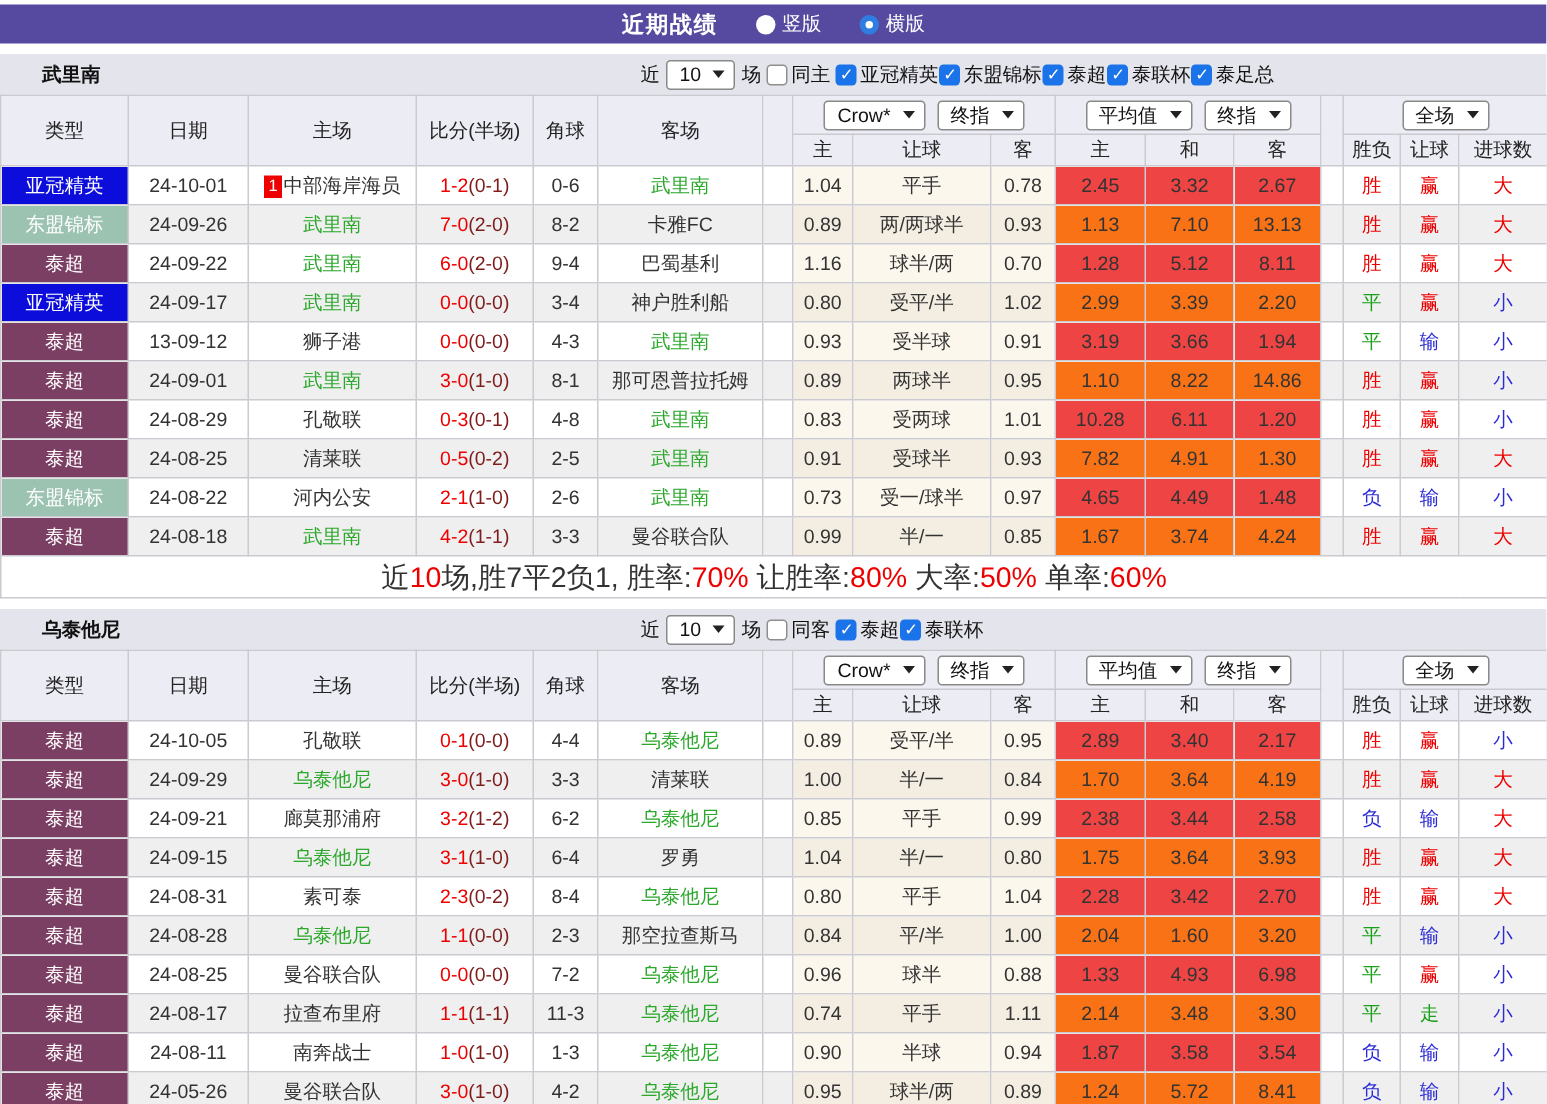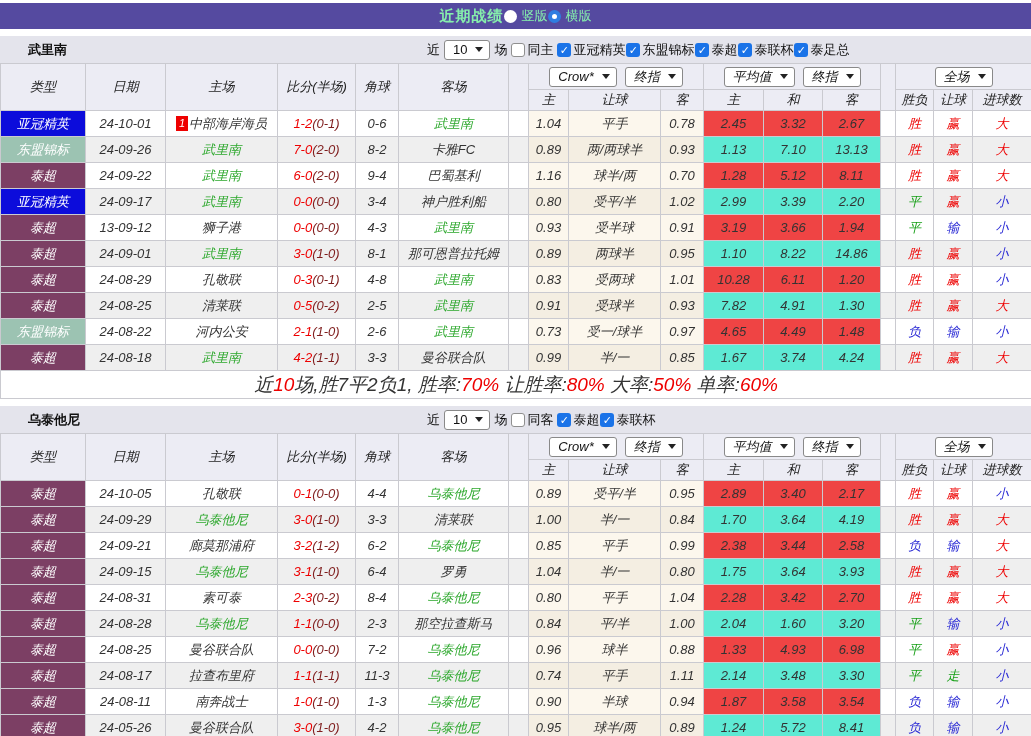--- a/index.html
+++ b/index.html
@@ -1,49 +1,49 @@
 <!DOCTYPE html>
 <html><head>
 <meta charset="utf-8">
 <style>
   html,body{margin:0;padding:0;background:#fff;width:1031px;height:736px;overflow:hidden;}
   .page{width:1031px;font-family:"Liberation Sans","DejaVu Sans",sans-serif;font-size:13px;color:#222;}
   
-  .title-bar{margin-top:3px;height:26px;background:#554AA0;display:flex;align-items:center;justify-content:center;gap:0;color:#86efac;}
+  .title-bar{margin-top:3px;height:26px;background:#554AA0;display:flex;align-items:center;justify-content:center;gap:25px;color:#ffffff;}
   .title-bar .title{font-weight:bold;font-size:15px;letter-spacing:1px;}
   .radio{display:inline-flex;align-items:center;gap:5px;font-size:13px;cursor:pointer;}
   .rdot{width:13px;height:13px;border-radius:50%;background:#fff;display:inline-block;box-sizing:border-box;}
   .rdot.checked{border:4px solid #2F7DE1;}
   
   .section{margin-top:7px;}
   .section-header{height:27px;background:#E4E4EC;display:flex;align-items:center;color:#111;}
   .team-name{font-weight:bold;padding-left:28px;width:399px;flex:none;font-size:13px;color:#111;}
   .filters{display:flex;align-items:center;gap:4px;}
   .select{display:inline-flex;align-items:center;background:#fff;border:1px solid #898989;border-radius:3px;height:20px;padding:0 6px 0 8px;gap:8px;box-sizing:border-box;font-size:13px;color:#111;cursor:pointer;}
   .caret{width:0;height:0;border-left:4px solid transparent;border-right:4px solid transparent;border-top:5px solid #222;display:inline-block;}
   .cb-item{display:inline-flex;align-items:center;gap:2px;cursor:pointer;justify-content:center;}
   .cb{width:14px;height:14px;box-sizing:border-box;display:inline-flex;align-items:center;justify-content:center;border-radius:3px;font-style:normal;flex:none;}
   .cb.checked{background:#1A73E8;color:#fff;font-size:11px;font-weight:bold;line-height:14px;}
   .cb.unchecked{background:#fff;border:1px solid #8F8F8F;}
   .league-filters{display:inline-flex;align-items:center;gap:1px;}
   
-  table.results-table{border-collapse:collapse;table-layout:fixed;width:1031px;font-style:italic;}
+  table.results-table{border-collapse:collapse;table-layout:fixed;width:1031px;}
   .results-table th,.results-table td{border:1px solid #CACAD0;text-align:center;padding:0;overflow:hidden;white-space:nowrap;}
   .results-table thead th{background:#ECECF4;font-weight:normal;color:#222;font-size:13px;}
   .hdr-top th{height:25px;}
   .hdr-sub th{height:20px;}
   .hdr-selects{display:inline-flex;gap:8px;align-items:center;justify-content:center;}
   tbody td{height:25px;font-size:13px;color:#333;}
   .c-type{color:#fff;}
   .row-odd .c-base{background:#fff;}
   .row-even .c-base{background:#EFEFEF;}
   .row-odd .c-crow{background:#FCF7ED;}
   .row-even .c-crow{background:#F4EEE2;}
   .row-odd .c-avg{background:#ef4444;}
-  .row-even .c-avg{background:#5eead4;}
+  .row-even .c-avg{background:#f97316;}
   .ft{color:#EE0000;}
   .ht{color:#7f1d1d;}
   .tname{color:#333;}
   .tname.focal{color:#2CA82C;}
   .rank{display:inline-block;background:#EE0000;color:#fff;font-size:11px;line-height:15px;height:15px;padding:0 3px;margin-right:1px;vertical-align:1px;}
   .res-red{color:#EE0000;}
   .res-green{color:#18A018;}
   .res-blue{color:#2B2BD5;}
   .summary-cell{height:27px;background:#fff;font-size:19px;color:#333;}
   .seg-red{color:#EE0000;}

